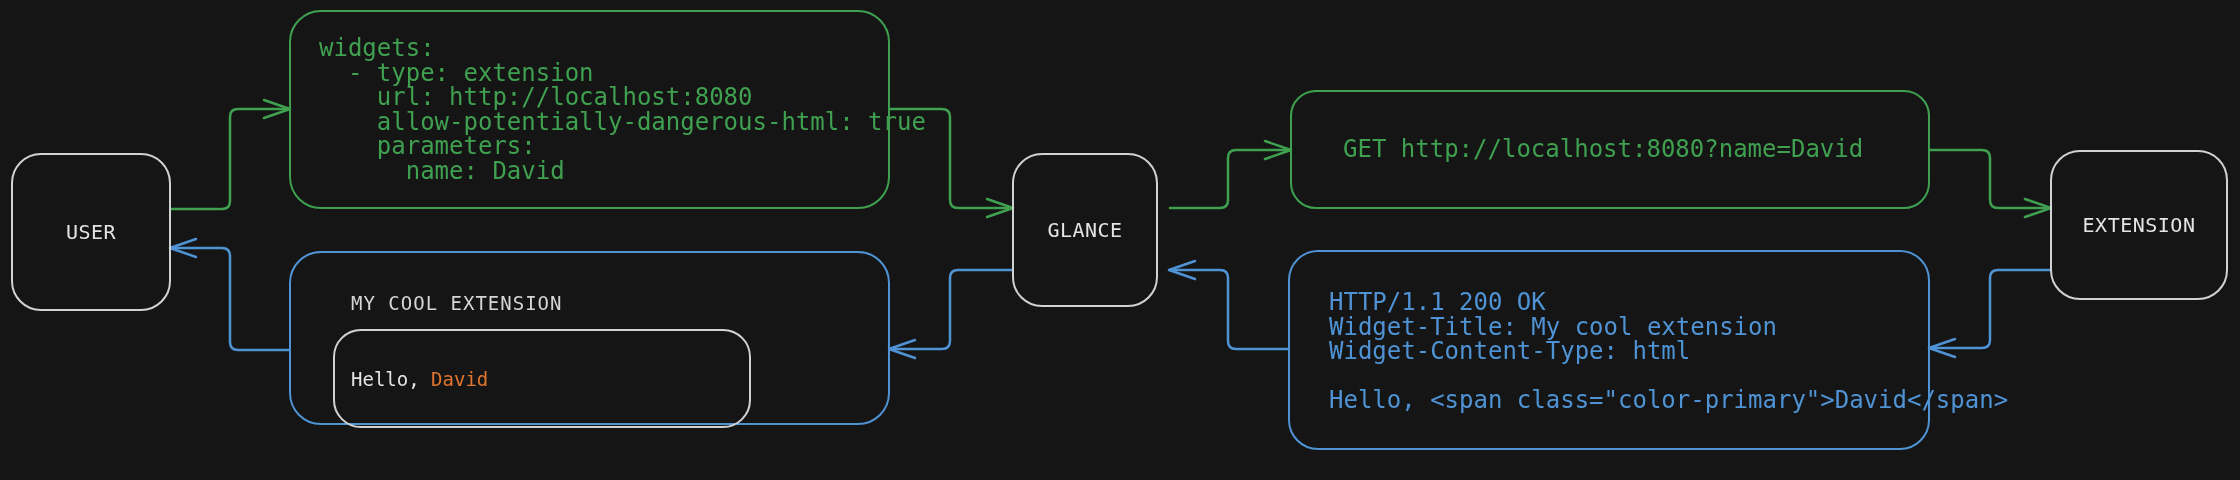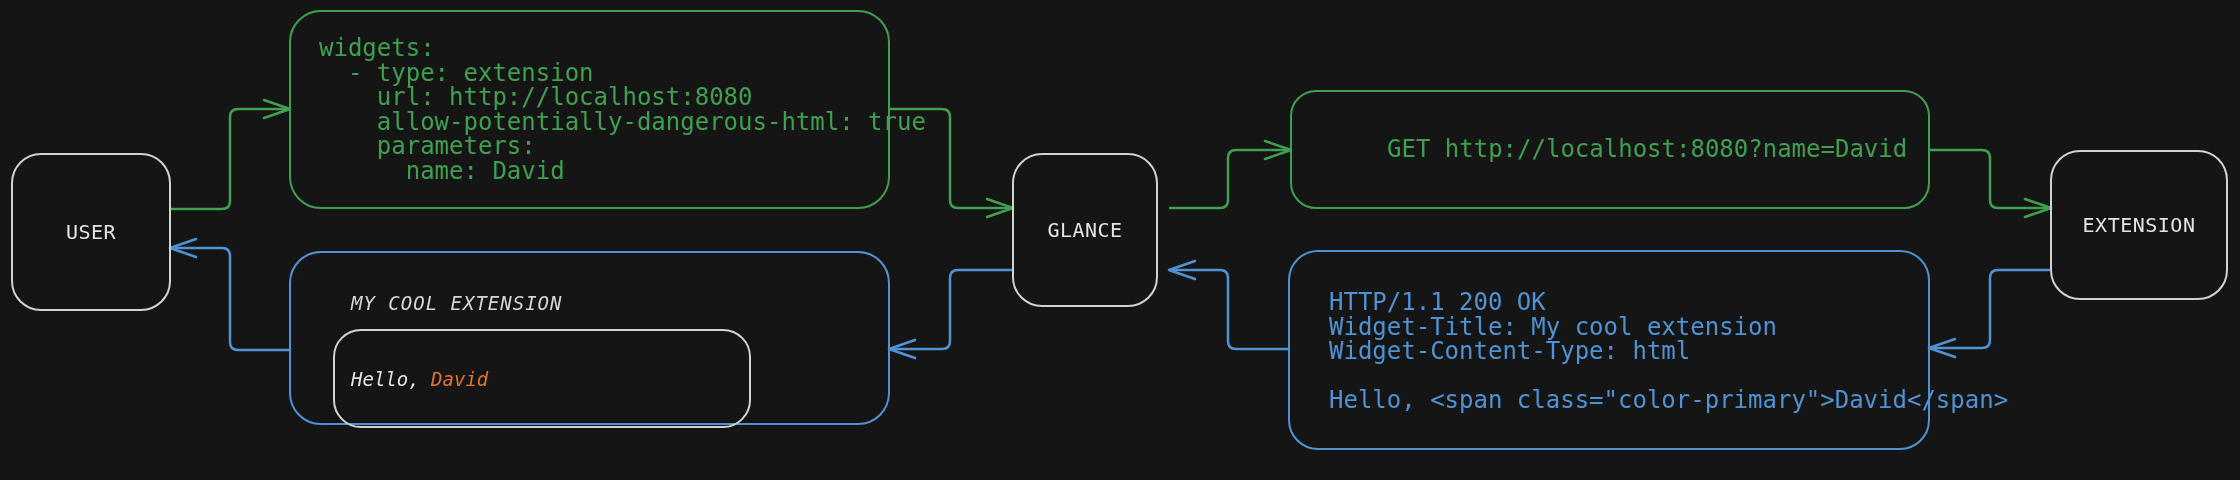--- a/index.html
+++ b/index.html
@@ -57,23 +57,23 @@
     font-family: "DejaVu Sans Mono", "Liberation Mono", monospace;
     font-size: 24px;
     line-height: 24.5px;
   }
   .code.green { color: var(--request-green, #3fa050); }
   .code.blue  { color: var(--response-blue, #4f93d4); }
 
   #config-box  { left: 289px; top: 10px;  width: 601px; height: 199px; border-radius: 32px; }
   #request-box { left: 1290px; top: 90px; width: 640px; height: 119px; border-radius: 26px;
                  display: flex; align-items: center; }
-  #request-box pre.code { position: static; padding-left: 51px; margin-left: 44px; }
+  #request-box pre.code { position: static; padding-left: 51px; }
   #response-box{ left: 1288px; top: 250px; width: 642px; height: 200px; border-radius: 30px; }
-  #widget-box  { left: 289px; top: 251px; width: 601px; height: 174px; border-radius: 32px; font-style: italic; }
+  #widget-box  { left: 289px; top: 251px; width: 601px; height: 174px; border-radius: 32px; }
 
   #node-user      { left: 11px;   top: 153px; width: 160px; height: 158px; }
   #node-glance    { left: 1012px; top: 153px; width: 146px; height: 154px; }
   #node-extension { left: 2050px; top: 150px; width: 178px; height: 150px; }
 
   #config-code   { left: 319px;  top: 36px; }
   #response-code { left: 1329px; top: 290px; }
 
   .widget-title {
     position: absolute;

